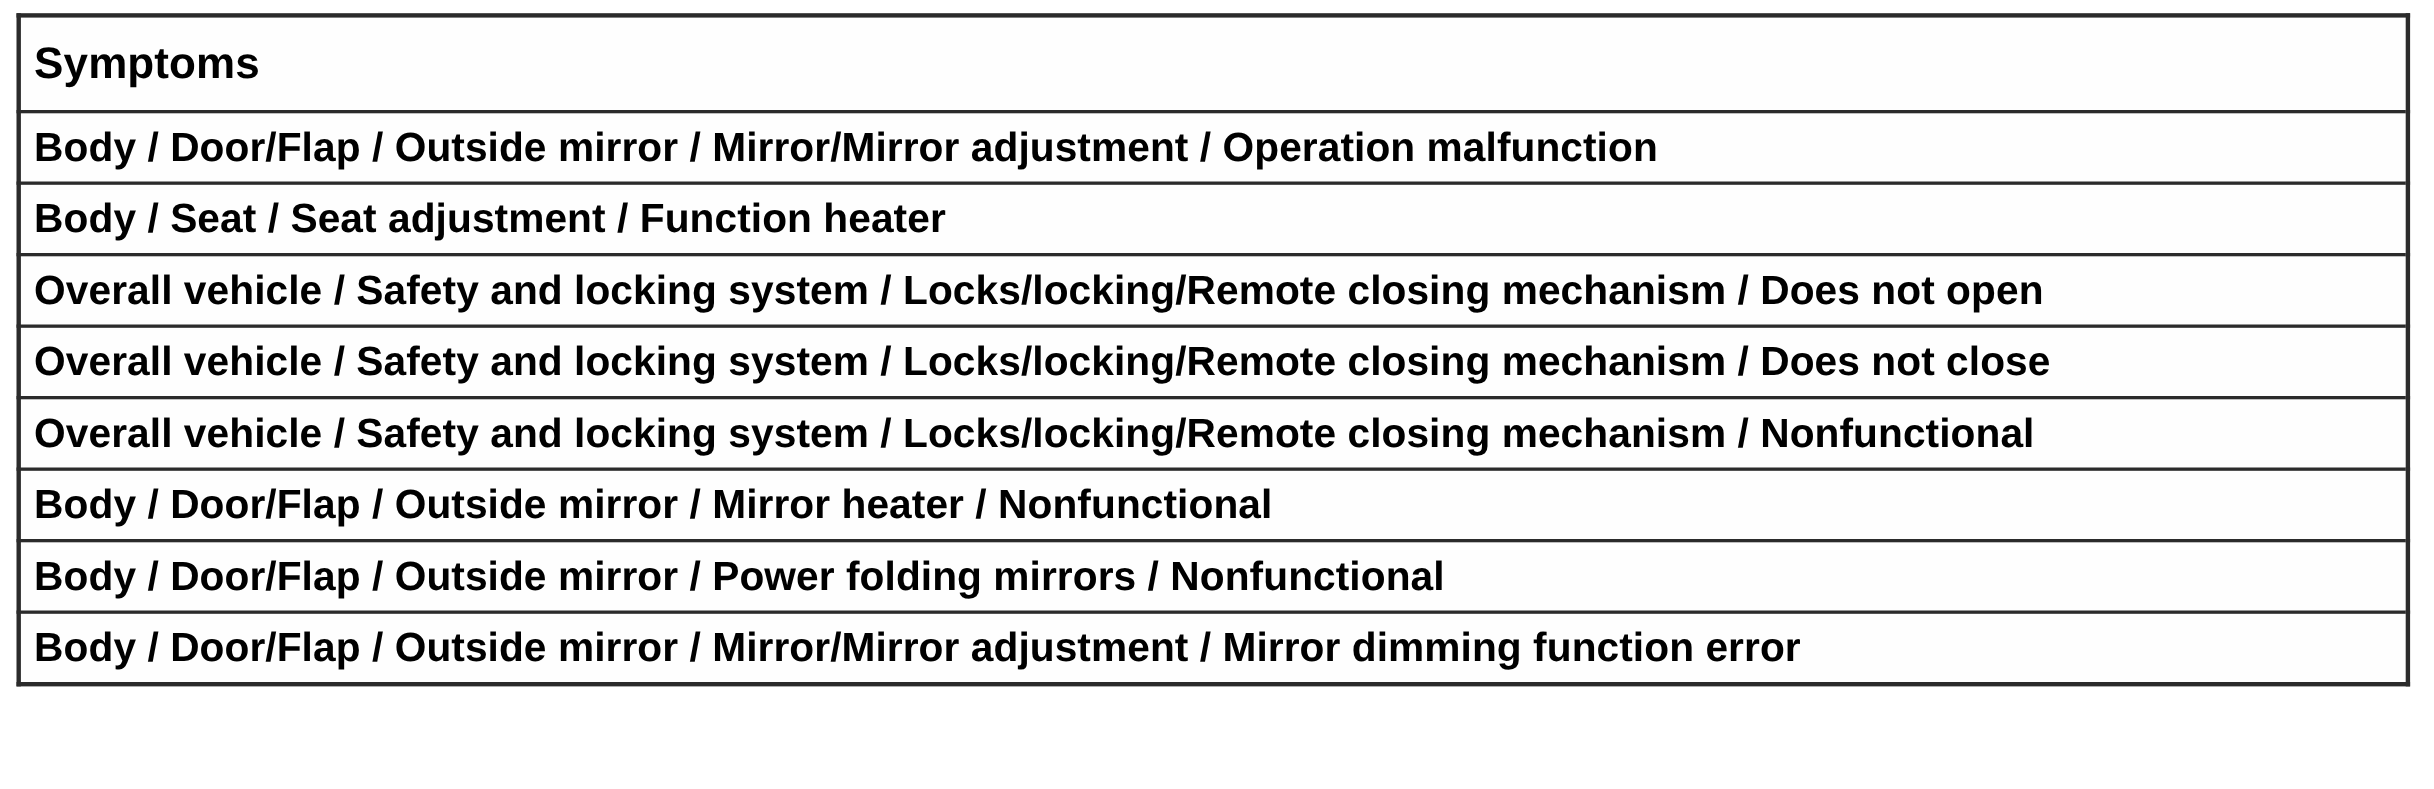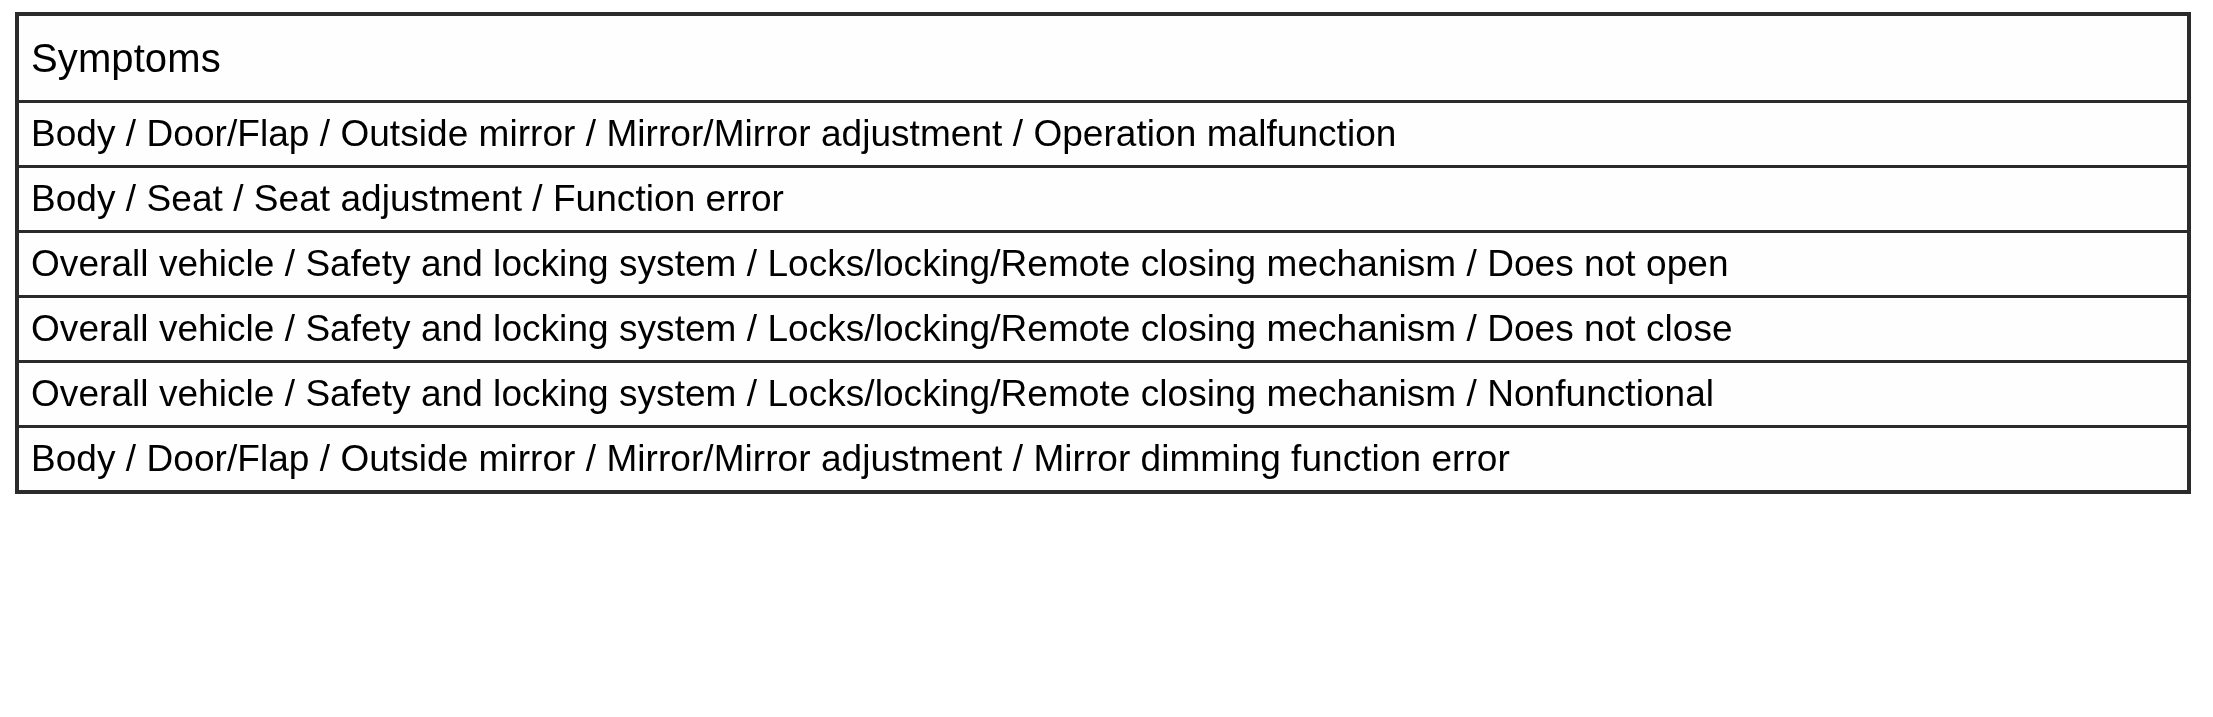--- a/index.html
+++ b/index.html
@@ -34,21 +34,21 @@
     table-layout: fixed;
   }
 
   .symptoms-table td,
   .symptoms-table th {
     border: 3px solid #2b2b2b;
     background: #fefefe;
     text-align: left;
     vertical-align: middle;
     padding: 0 0 0 12px;
-    font-weight: normal;
+    font-weight: bold;
     white-space: nowrap;
     overflow: hidden;
   }
 
   .header-cell {
     height: 84px;
     font-size: 40px;
     line-height: 44px;
     letter-spacing: 0.1px;
   }
@@ -69,30 +69,36 @@
     <thead>
       <tr>
         <th class="header-cell">Symptoms</th>
       </tr>
     </thead>
     <tbody>
       <tr>
         <td class="symptom-cell">Body / Door/Flap / Outside mirror / Mirror/Mirror adjustment / Operation malfunction</td>
       </tr>
       <tr>
-        <td class="symptom-cell">Body / Seat / Seat adjustment / Function error</td>
+        <td class="symptom-cell">Body / Seat / Seat adjustment / Function heater</td>
       </tr>
       <tr>
         <td class="symptom-cell">Overall vehicle / Safety and locking system / Locks/locking/Remote closing mechanism / Does not open</td>
       </tr>
       <tr>
         <td class="symptom-cell">Overall vehicle / Safety and locking system / Locks/locking/Remote closing mechanism / Does not close</td>
       </tr>
       <tr>
         <td class="symptom-cell">Overall vehicle / Safety and locking system / Locks/locking/Remote closing mechanism / Nonfunctional</td>
       </tr>
       <tr>
+        <td class="symptom-cell">Body / Door/Flap / Outside mirror / Mirror heater / Nonfunctional</td>
+      </tr>
+      <tr>
+        <td class="symptom-cell">Body / Door/Flap / Outside mirror / Power folding mirrors / Nonfunctional</td>
+      </tr>
+      <tr>
         <td class="symptom-cell">Body / Door/Flap / Outside mirror / Mirror/Mirror adjustment / Mirror dimming function error</td>
       </tr>
     </tbody>
   </table>
 
 </div>
 
 </body></html>

